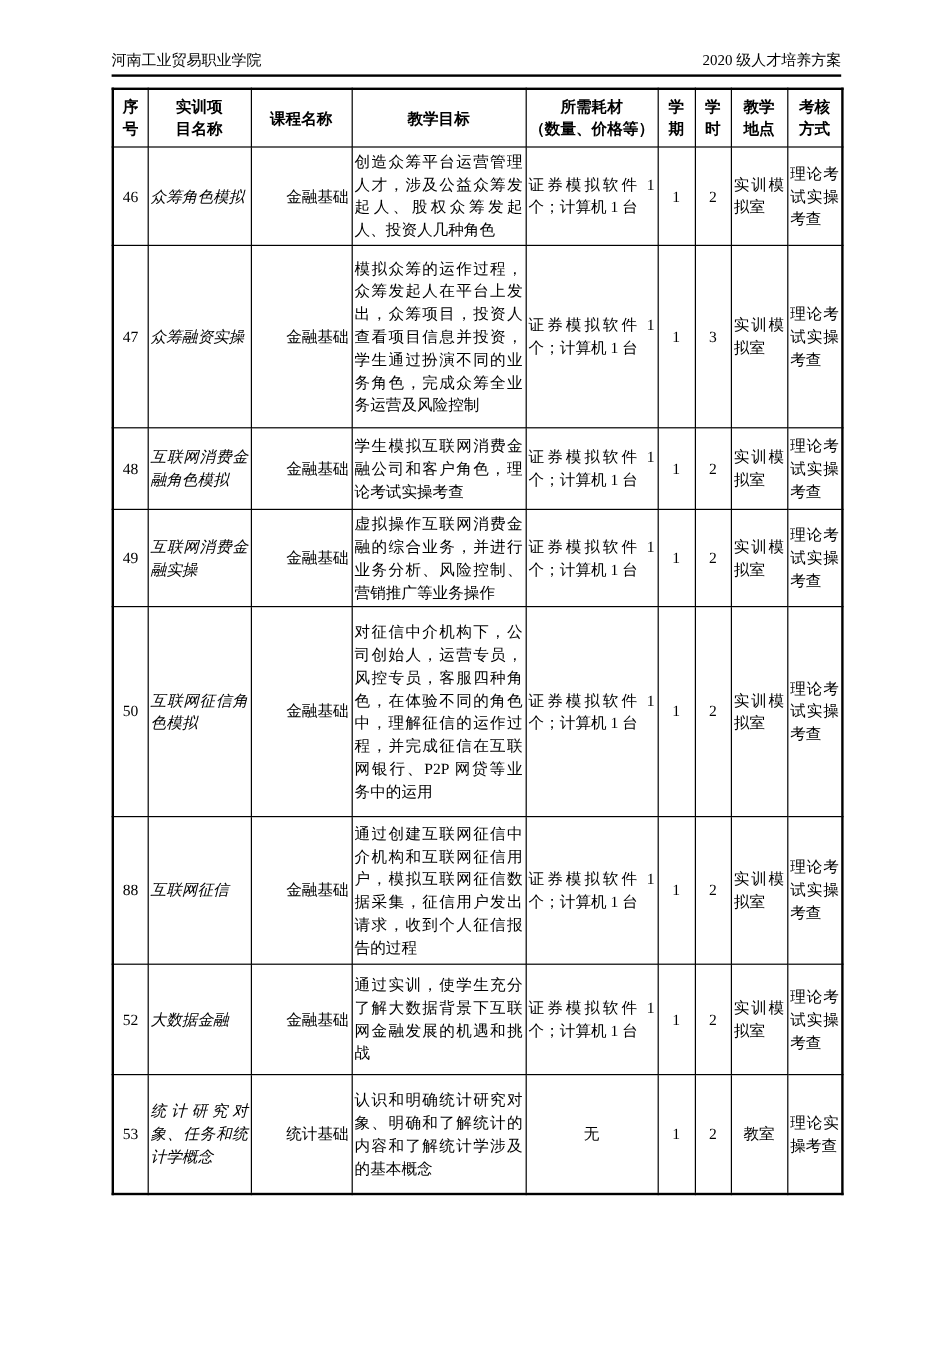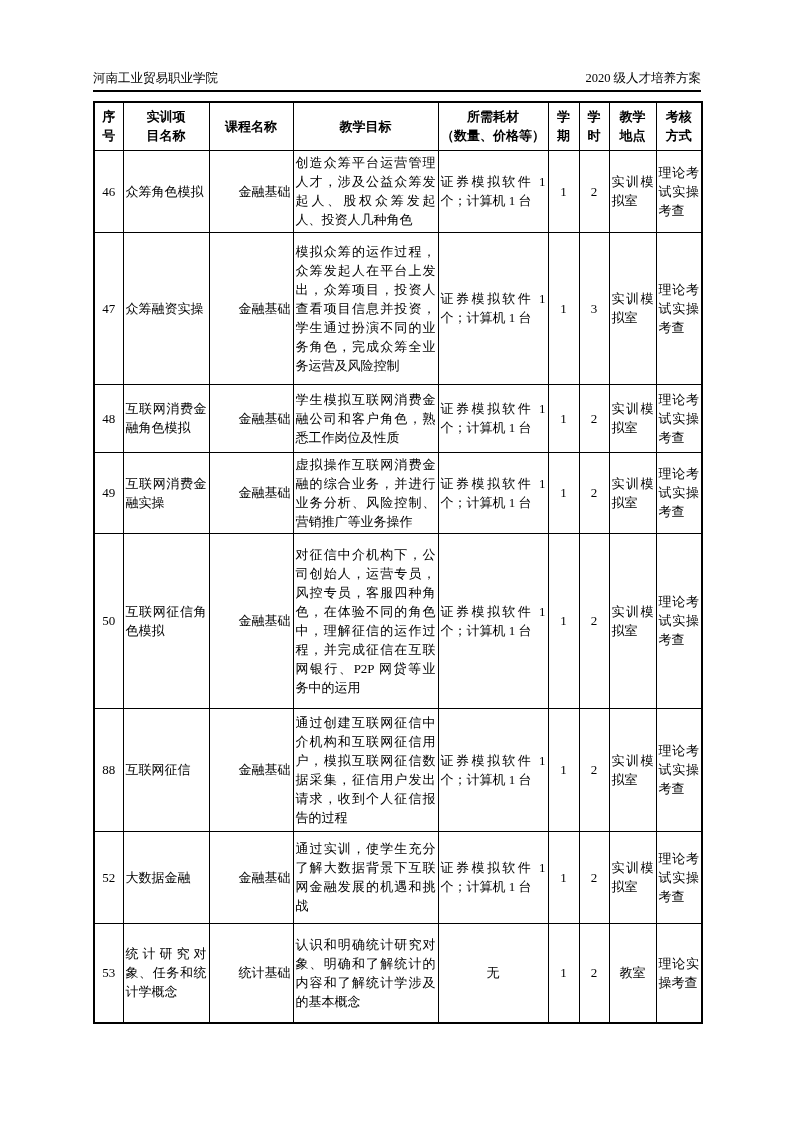--- a/index.html
+++ b/index.html
@@ -19,21 +19,21 @@
   .content {
     position: absolute;
     left: 93px;
     top: 0;
     width: 608px;
   }
   .page-header {
     display: flex;
     justify-content: space-between;
     align-items: flex-end;
-    padding-top: 70px;
+    padding-top: 42px;
     padding-bottom: 4px;
     border-bottom: 2px solid #000000;
     font-size: 12.5px;
     line-height: 16px;
   }
   table.training {
     margin-top: 9px;
     width: 608px;
     border-collapse: collapse;
     table-layout: fixed;
@@ -50,21 +50,21 @@
     word-break: break-all;
   }
   table.training th {
     font-weight: bold;
     text-align: center;
     white-space: pre-line;
     padding: 1px 1px;
   }
   
   .c-no        { text-align: center; }
-  .c-project   { text-align: justify; }
+  .c-project   { text-align: justify; font-style: italic; }
   .c-course    { text-align: right; }
   .c-objective { text-align: justify; }
   .c-materials { text-align: justify; }
   .c-num       { text-align: center; }
   .c-location  { text-align: justify; }
   .c-assess    { text-align: justify; margin-top: 27px; }
   .center      { text-align: center; }
   .v-low       { vertical-align: bottom; padding-bottom: 16px; }
   
   .rh  { height: 48px; }
@@ -148,21 +148,21 @@
           <td class="c-materials">证券模拟软件 1 个；计算机 1 台</td>
           <td class="c-num">1</td>
           <td class="c-num">3</td>
           <td class="c-location">实训模拟室</td>
           <td class="c-assess">理论考试实操考查</td>
         </tr>
         <tr class="r48">
           <td class="c-no">48</td>
           <td class="c-project">互联网消费金融角色模拟</td>
           <td class="c-course">金融基础</td>
-          <td class="c-objective">学生模拟互联网消费金融公司和客户角色，熟悉工作岗位及性质</td>
+          <td class="c-objective">学生模拟互联网消费金融公司和客户角色，理论考试实操考查</td>
           <td class="c-materials">证券模拟软件 1 个；计算机 1 台</td>
           <td class="c-num">1</td>
           <td class="c-num">2</td>
           <td class="c-location">实训模拟室</td>
           <td class="c-assess">理论考试实操考查</td>
         </tr>
         <tr class="r49">
           <td class="c-no">49</td>
           <td class="c-project">互联网消费金融实操</td>
           <td class="c-course">金融基础</td>

